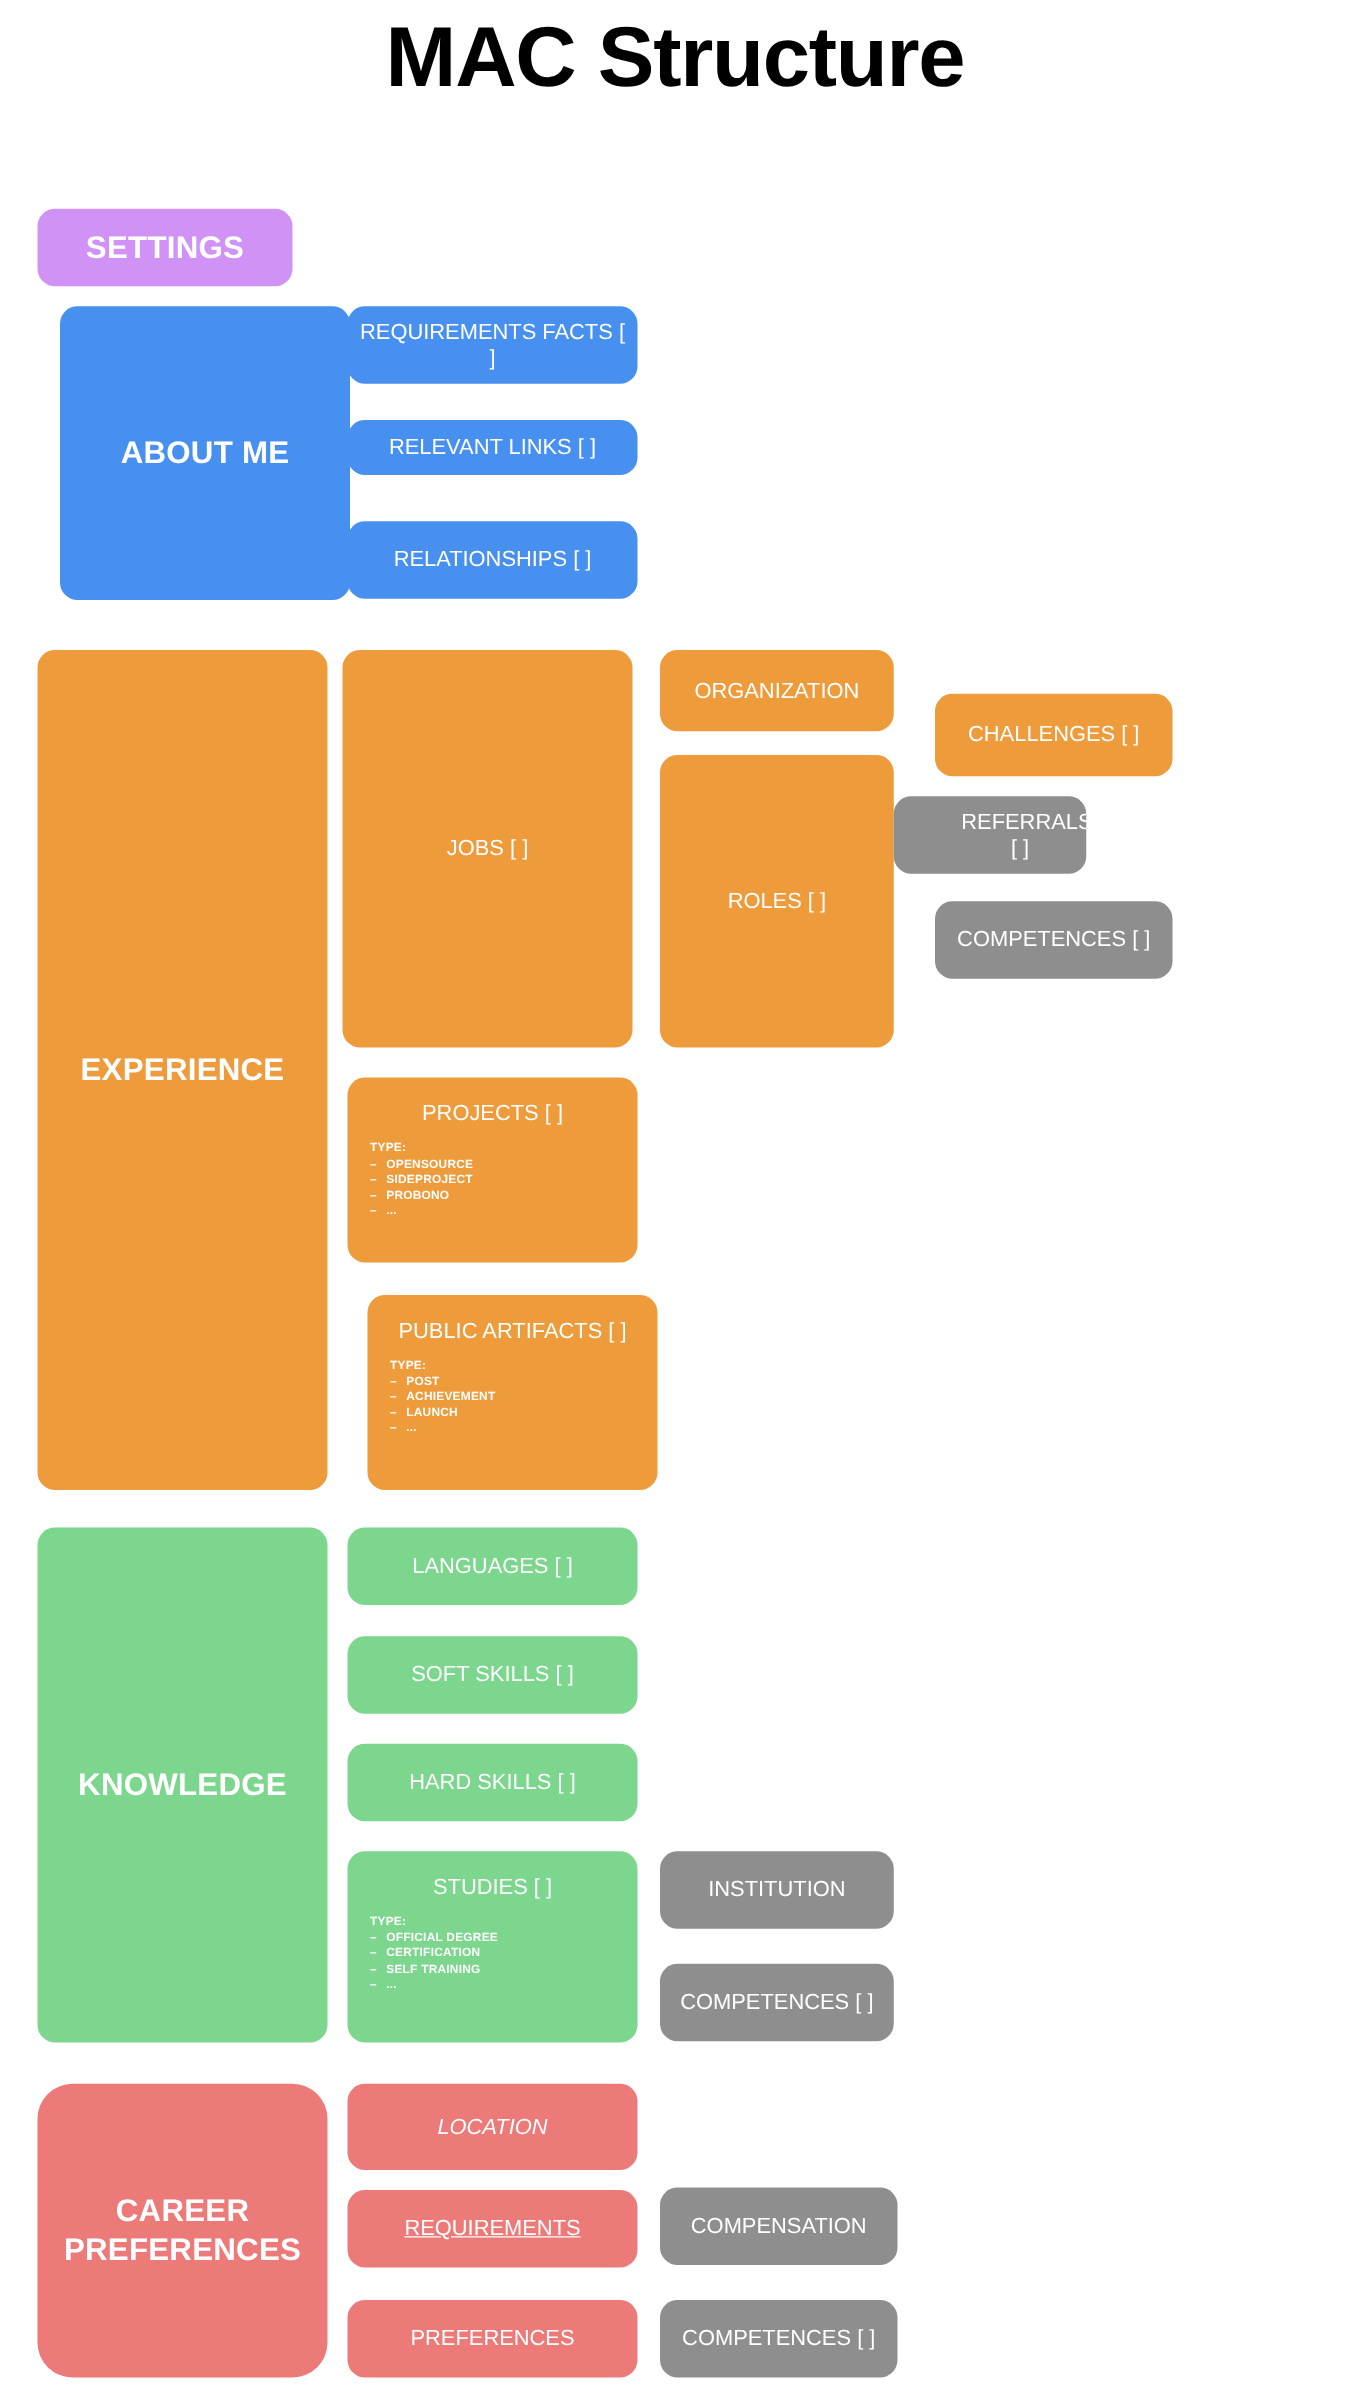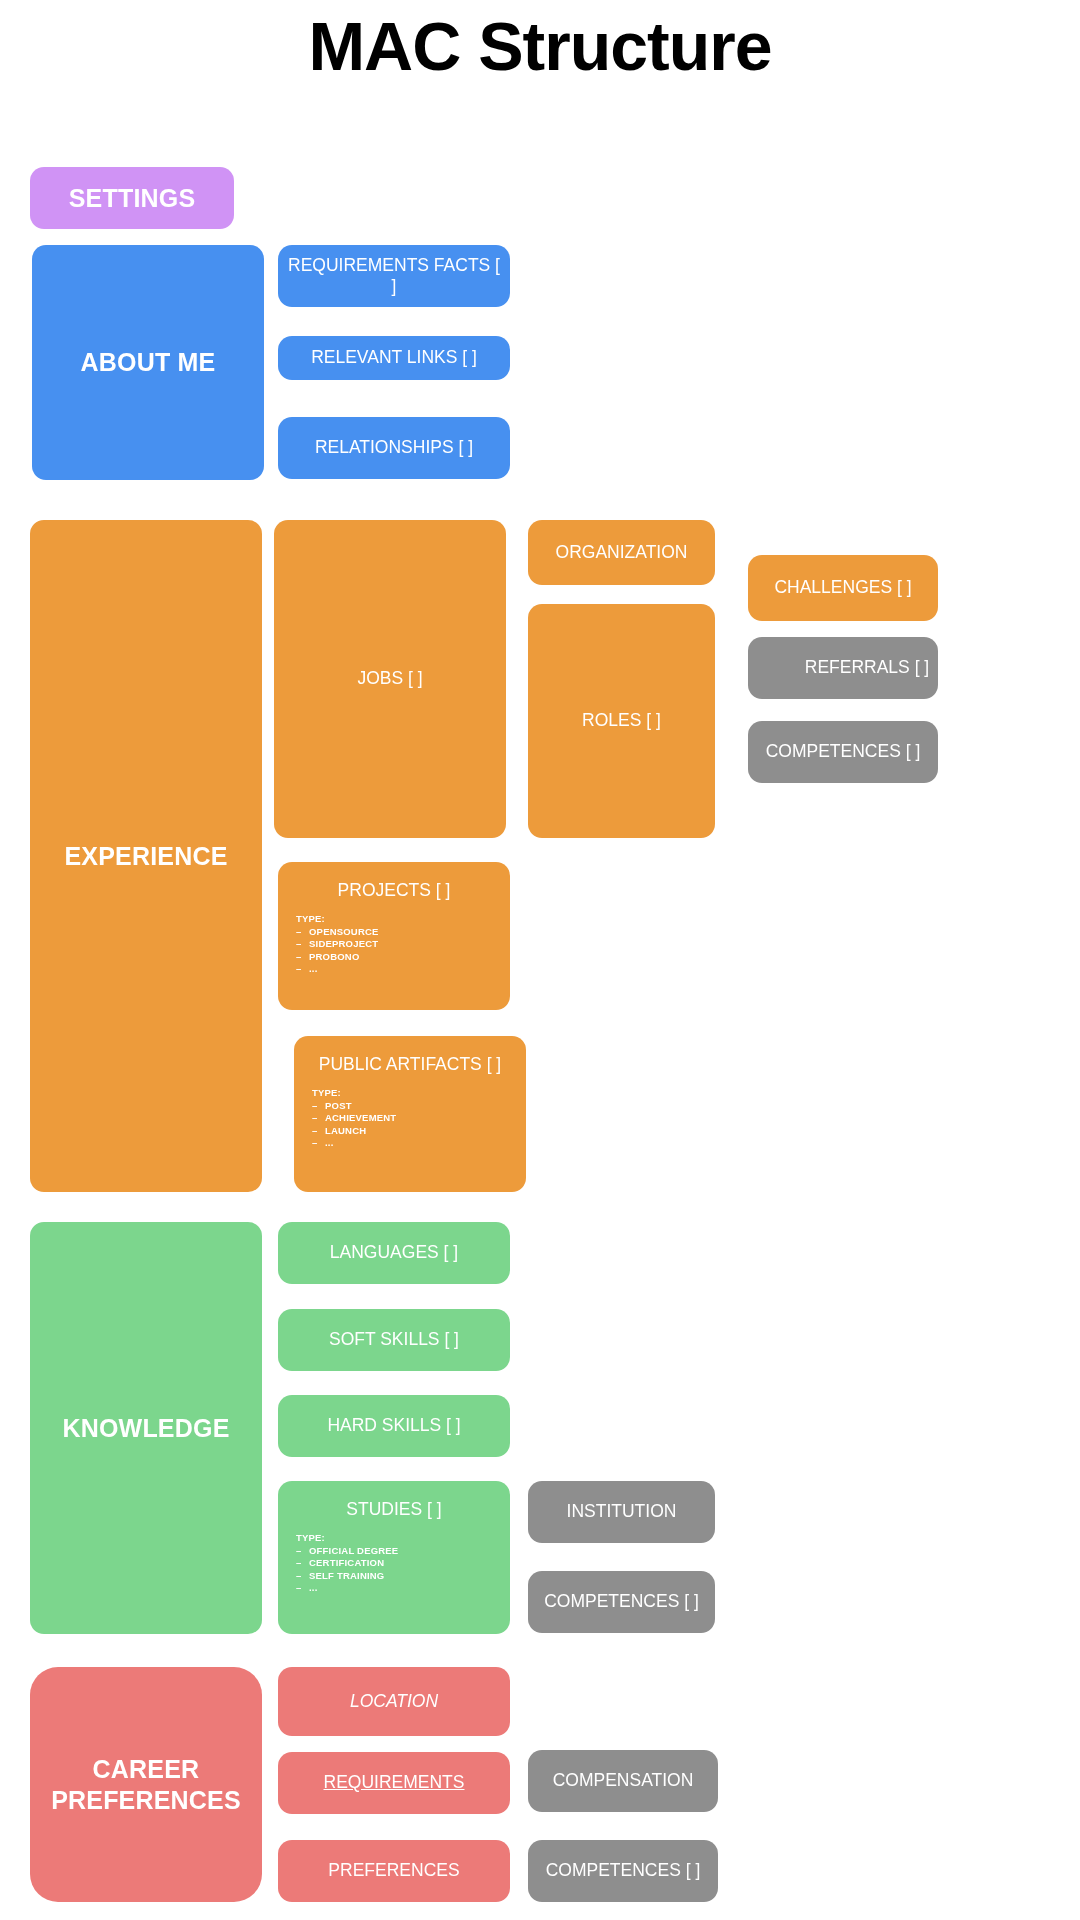--- a/index.html
+++ b/index.html
@@ -99,21 +99,21 @@
 </style>
 </head>
 <body>
 
 <div class="page-title">MAC Structure</div>
 
 <div class="card root c-purple" style="left:30px; top:143px; width:204px; height:62px;margin-top:24px;">
   <span class="label">SETTINGS</span>
 </div>
 
-<div class="card root c-blue" style="left:32px; top:245px; width:232px; height:235px;">
+<div class="card root c-blue" style="left:48px; top:245px; width:232px; height:235px;">
   <span class="label">ABOUT ME</span>
 </div>
 
 <div class="card leaf c-blue" style="left:278px; top:245px; width:232px; height:62px;">
   <span class="label">REQUIREMENTS FACTS [ ]</span>
 </div>
 
 <div class="card leaf c-blue" style="left:278px; top:336px; width:232px; height:44px;">
   <span class="label">RELEVANT LINKS [ ]</span>
 </div>
@@ -135,21 +135,21 @@
 </div>
 
 <div class="card leaf c-orange" style="left:528px; top:604px; width:187px; height:234px;">
   <span class="label">ROLES [ ]</span>
 </div>
 
 <div class="card leaf c-orange" style="left:748px; top:555px; width:190px; height:66px;">
   <span class="label">CHALLENGES [ ]</span>
 </div>
 
-<div class="card leaf c-gray" style="left:748px; top:637px; width:190px; height:62px;padding-left:48px;">
+<div class="card leaf c-gray" style="left:715px; top:637px; width:154px; height:62px;padding-left:48px;">
   <span class="label">REFERRALS [ ]</span>
 </div>
 
 <div class="card leaf c-gray" style="left:748px; top:721px; width:190px; height:62px;">
   <span class="label">COMPETENCES [ ]</span>
 </div>
 
 <div class="card leaf with-list c-orange" style="left:278px; top:862px; width:232px; height:148px;">
   <span class="label">PROJECTS [ ]</span>
   <div class="type-block">

